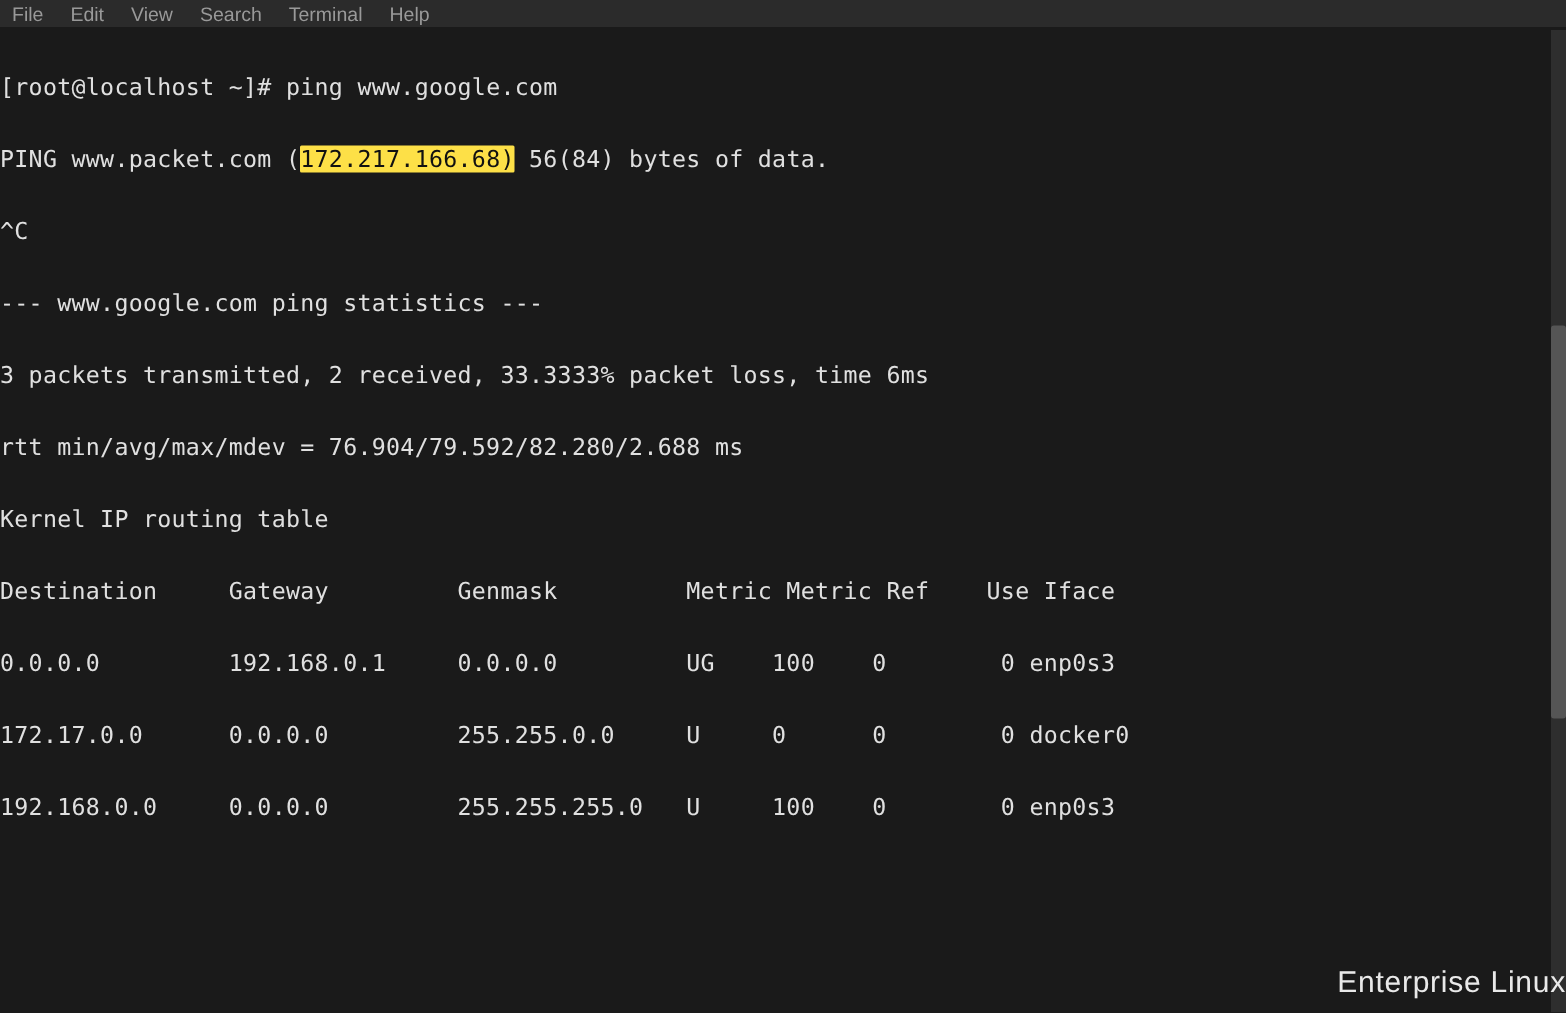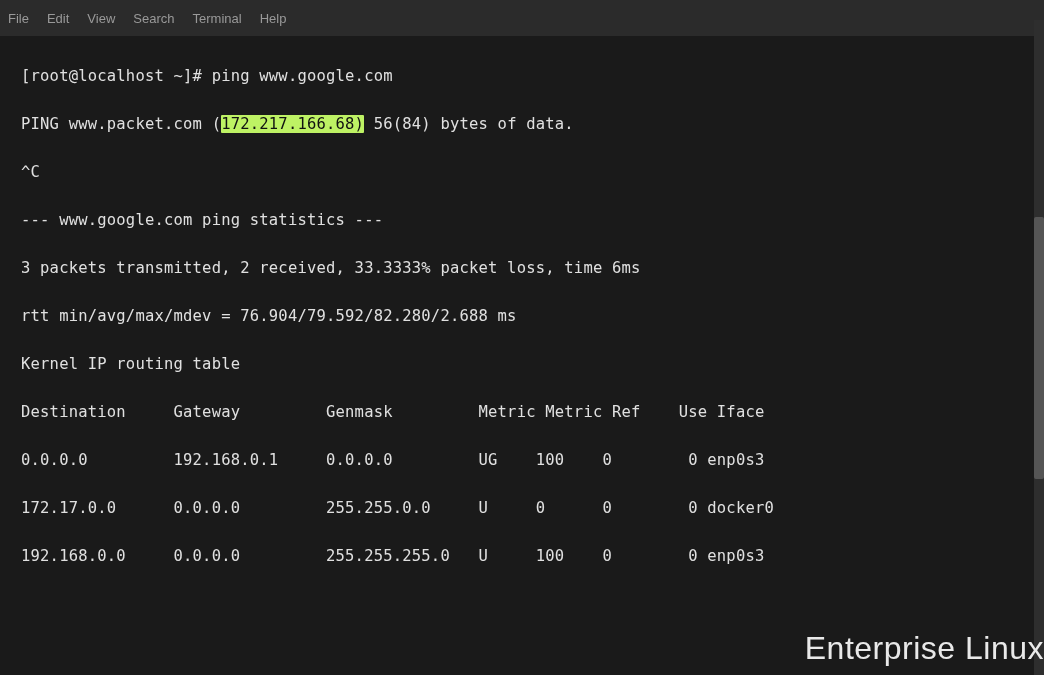--- a/index.html
+++ b/index.html
@@ -14,43 +14,43 @@
     position: relative;
   }
   .menubar {
     background: #2b2b2b;
     color: #888;
     padding: 2px 8px;
     font-family: sans-serif;
     font-size: 13px;
     display: flex;
     gap: 18px;
-    height: 36px;
+    height: 18px;
     align-items: center;
     overflow: hidden;
   }
   .menubar span { color: #999; }
   .term {
     padding: 4px 0 0 0;
     line-height: 1.55;
     letter-spacing: 0.2px;
     white-space: pre;
   }
-  .line { white-space: pre; padding-left: 21px; }
+  .line { white-space: pre; }
   .hl {
     color: #111;
-    background: #bef264;
+    background: #fde047;
     border-radius: 1px;
   }
   .watermark {
     position: absolute;
     right: 0;
     bottom: 8px;
     font-family: sans-serif;
-    font-size: 32px;
+    font-size: 20px;
     color: #f5f5f5;
     letter-spacing: 0.5px;
     opacity: 0.95;
   }
   .scroll {
     position: absolute;
     right: 0;
     top: 20px;
     width: 10px;
     height: calc(100% - 20px);

